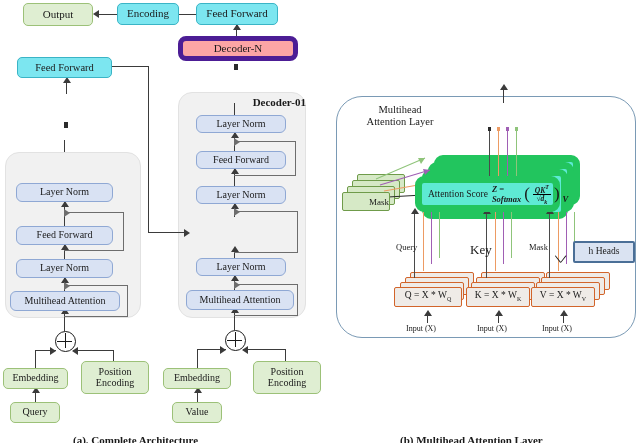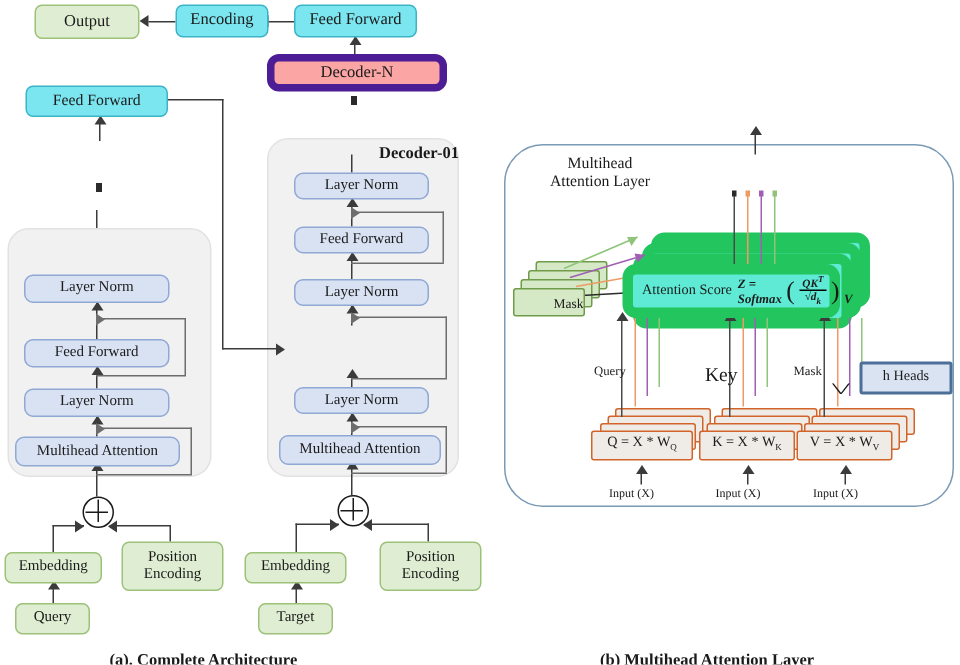--- a/index.html
+++ b/index.html
@@ -236,21 +236,21 @@
 
   <div class="plus" style="left:225px;top:330px;"></div>
 
   <div class="node n-green" style="left:163px;top:368px;width:68px;height:21px;font-size:10px;">
     <span>Embedding</span>
   </div>
   <div class="node n-green" style="left:253px;top:361px;width:68px;height:33px;font-size:10px;">
     <span>Position Encoding</span>
   </div>
   <div class="node n-green" style="left:172px;top:402px;width:50px;height:21px;font-size:10px;">
-    <span>Target</span>
+    <span>Value</span>
   </div>
 
   <div class="ln lnv" style="left:197px;top:389px;height:13px;"></div>
   <div class="arw arw-up" style="left:193.5px;top:387px;"></div>
   <div class="ln lnv" style="left:197px;top:349px;height:19px;"></div>
   <div class="ln lnh" style="left:197px;top:349px;width:29px;"></div>
   <div class="arw arw-right" style="left:220px;top:345.5px;"></div>
   <div class="ln lnv" style="left:285px;top:349px;height:12px;"></div>
   <div class="ln lnh" style="left:243px;top:349px;width:43px;"></div>
   <div class="arw arw-left" style="left:242px;top:345.5px;"></div>

